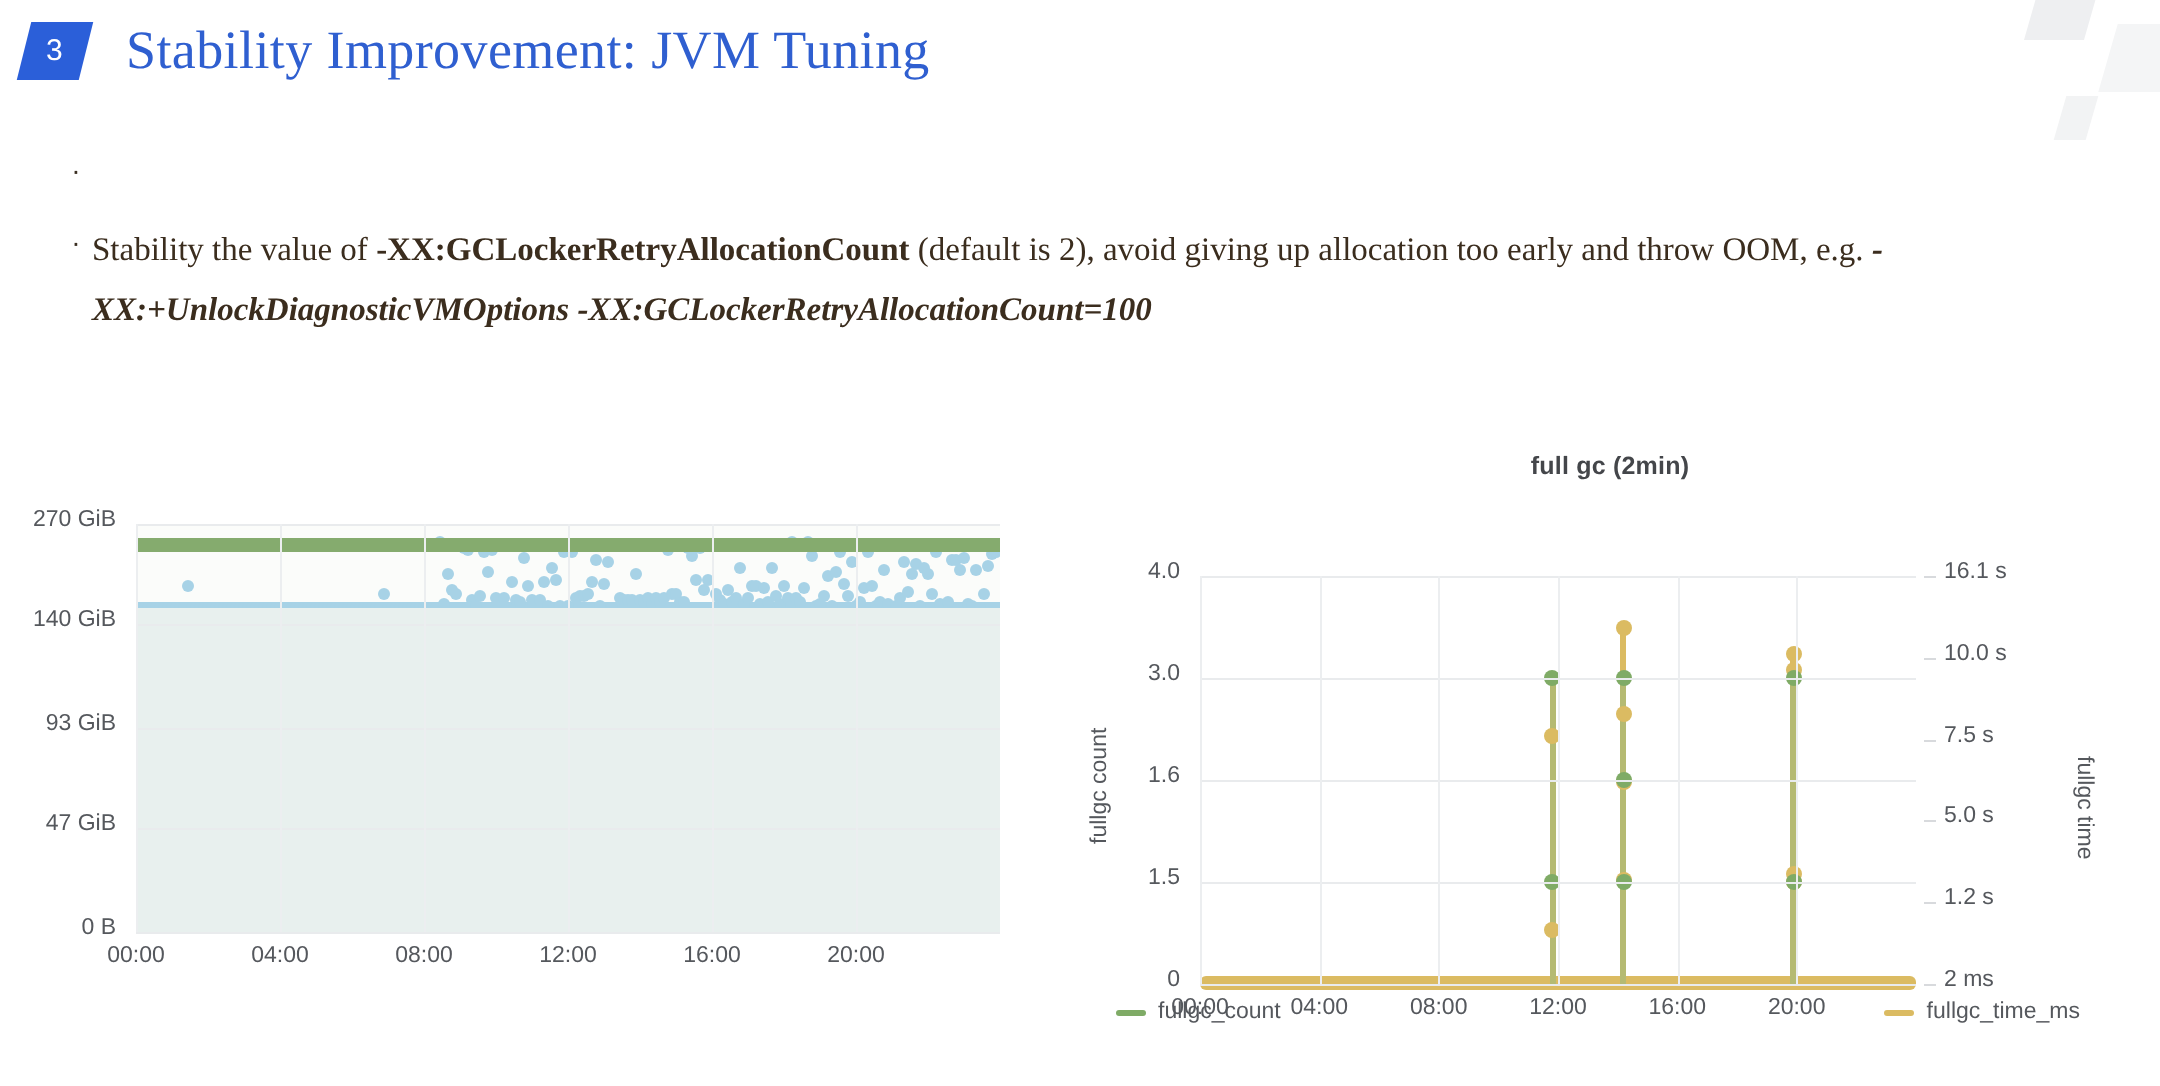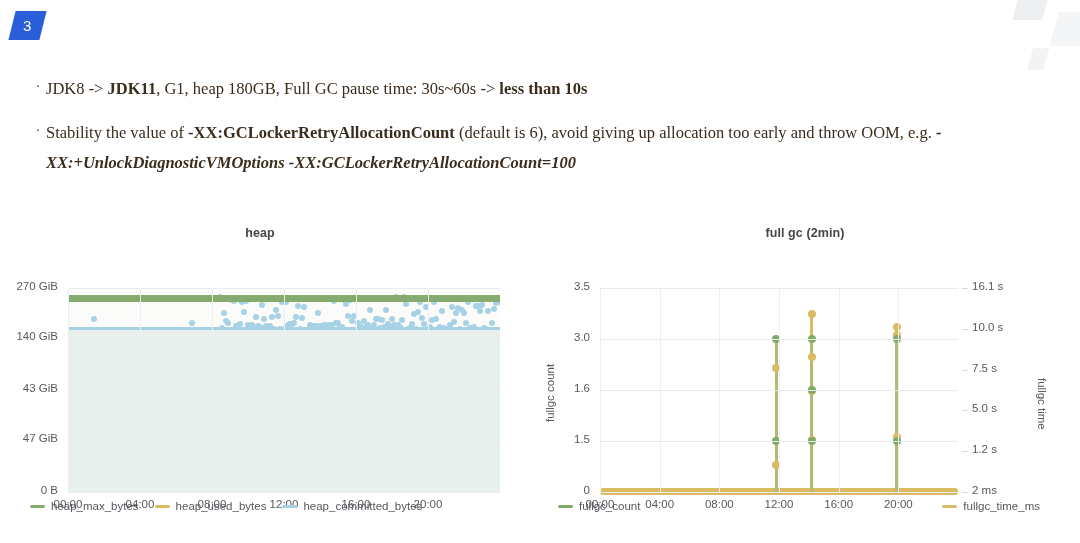--- a/index.html
+++ b/index.html
@@ -144,37 +144,36 @@
 <div class="corner-deco">
   <i class="deco-a"></i>
   <i class="deco-b"></i>
   <i class="deco-c"></i>
 </div>
 
 <div class="slide-header">
   <div class="num-badge">
     <span>3</span>
   </div>
+  <div class="slide-title">Stability Improvement: JVM Tuning</div>
 </div>
 
 <div class="bullets" id="bullets">
     <div class="bullet">
       <div class="dot">·</div>
-      <div class="btext"><span>JDK8 -&gt; </span><b>JDK11</b><span>, G1, heap 180GB, Full GC pause time: 30s~60s -&gt; </span><b>less than 10s</b></div>
     </div>
     <div class="bullet">
       <div class="dot">·</div>
-      <div class="btext"><span>Stability the value of </span><b>-XX:GCLockerRetryAllocationCount</b><span> (default is 6), avoid giving up allocation too early and throw OOM, e.g.  </span><i>-XX:+UnlockDiagnosticVMOptions -XX:GCLockerRetryAllocationCount=100</i></div>
+      <div class="btext"><span>Stability the value of </span><b>-XX:GCLockerRetryAllocationCount</b><span> (default is 2), avoid giving up allocation too early and throw OOM, e.g.  </span><i>-XX:+UnlockDiagnosticVMOptions -XX:GCLockerRetryAllocationCount=100</i></div>
     </div>
   </div>
 
 <div class="charts">
 
   <div class="chart-panel" id="panel-heap">
-    <div class="chart-title">heap</div>
     <div class="plot-wrap">
       <div id="heap-plot">
         <div class="dotlayer" id="heap-dots">
             <div class="heap-committed-base" style="top: 38.6774px;"></div>
             <div class="pt comm" style="left: -3px; top: 38.6774px; width: 6px; height: 6px; background: rgb(167, 210, 230);"></div>
             <div class="pt comm" style="left: -1px; top: 38.6774px; width: 6px; height: 6px; background: rgb(167, 210, 230);"></div>
             <div class="pt comm" style="left: 1px; top: 38.6774px; width: 6px; height: 6px; background: rgb(167, 210, 230);"></div>
             <div class="pt comm" style="left: 3px; top: 38.6774px; width: 6px; height: 6px; background: rgb(167, 210, 230);"></div>
             <div class="pt comm" style="left: 5px; top: 38.6774px; width: 6px; height: 6px; background: rgb(167, 210, 230);"></div>
             <div class="pt comm" style="left: 7px; top: 38.6774px; width: 6px; height: 6px; background: rgb(167, 210, 230);"></div>
@@ -1875,53 +1874,39 @@
           </div>
       <div class="band-lower" style="top: 41.6774px; bottom: 0px; background: rgb(232, 240, 238);"></div>
           <div class="heap-max-line" style="top: 6.58065px;"></div>
         </div>
       <div id="heap-axes">
           <div class="gridline" style="left: 68px; top: 44px; width: 432px;"></div>
           <div class="ytick" style="left: 0px; top: 36px; width: 58px;">270 GiB</div>
           <div class="gridline" style="left: 68px; top: 94.4516px; width: 432px;"></div>
           <div class="ytick" style="left: 0px; top: 86.4516px; width: 58px;">140 GiB</div>
           <div class="gridline" style="left: 68px; top: 146px; width: 432px;"></div>
-          <div class="ytick" style="left: 0px; top: 138px; width: 58px;">43 GiB</div>
+          <div class="ytick" style="left: 0px; top: 138px; width: 58px;">93 GiB</div>
           <div class="gridline" style="left: 68px; top: 196.452px; width: 432px;"></div>
           <div class="ytick" style="left: 0px; top: 188.452px; width: 58px;">47 GiB</div>
           <div class="gridline" style="left: 68px; top: 248px; width: 432px;"></div>
           <div class="ytick" style="left: 0px; top: 240px; width: 58px;">0 B</div>
           <div class="vgridline" style="left: 68px; top: 44px; height: 204px;"></div>
           <div class="xtick" style="left: 38px; top: 254px; width: 60px;">00:00</div>
           <div class="vgridline" style="left: 140px; top: 44px; height: 204px;"></div>
           <div class="xtick" style="left: 110px; top: 254px; width: 60px;">04:00</div>
           <div class="vgridline" style="left: 212px; top: 44px; height: 204px;"></div>
           <div class="xtick" style="left: 182px; top: 254px; width: 60px;">08:00</div>
           <div class="vgridline" style="left: 284px; top: 44px; height: 204px;"></div>
           <div class="xtick" style="left: 254px; top: 254px; width: 60px;">12:00</div>
           <div class="vgridline" style="left: 356px; top: 44px; height: 204px;"></div>
           <div class="xtick" style="left: 326px; top: 254px; width: 60px;">16:00</div>
           <div class="vgridline" style="left: 428px; top: 44px; height: 204px;"></div>
           <div class="xtick" style="left: 398px; top: 254px; width: 60px;">20:00</div>
         </div>
     </div>
-    <div id="heap-legend" style="position: absolute; left: 30px; top: 282px; display: flex; gap: 16px;">
-        <div class="legend" style="position: static;">
-          <div class="swatch" style="background: rgb(133, 171, 110);"></div>
-          <div class="lbl">heap_max_bytes</div>
-        </div>
-        <div class="legend" style="position: static;">
-          <div class="swatch" style="background: rgb(219, 187, 98);"></div>
-          <div class="lbl">heap_used_bytes</div>
-        </div>
-        <div class="legend" style="position: static;">
-          <div class="swatch" style="background: rgb(167, 210, 230);"></div>
-          <div class="lbl">heap_committed_bytes</div>
-        </div>
-      </div>
   </div>
 
   <div class="chart-panel" id="panel-fullgc">
     <div class="chart-title">full gc   (2min)</div>
     <div class="plot-wrap">
       <div id="gc-plot" style="left: 70px; width: 358px;">
           <div class="gc-baseline"></div>
           <div class="gc-stem" style="left: 174.517px; top: 51px; height: 153px;"></div>
           <div class="gc-stem-green" style="left: 174.517px; top: 51px; height: 153px; background: rgb(150, 185, 127); opacity: 0.55;"></div>
           <div class="gc-pt time" style="left: 176.017px; bottom: 124.032px;"></div>
@@ -1941,21 +1926,21 @@
           <div class="gc-stem-green" style="left: 295.342px; top: 51px; height: 153px; background: rgb(150, 185, 127); opacity: 0.55;"></div>
           <div class="gc-pt time" style="left: 296.842px; bottom: 164.832px;"></div>
           <div class="gc-pt time" style="left: 296.842px; bottom: 156.672px;"></div>
           <div class="gc-pt time" style="left: 296.842px; bottom: 55.488px;"></div>
           <div class="gc-pt time" style="left: 296.842px; bottom: 50.592px;"></div>
           <div class="gc-pt count" style="left: 296.842px; bottom: 153px;"></div>
           <div class="gc-pt count" style="left: 296.842px; bottom: 51px;"></div>
         </div>
       <div id="gc-axes">
           <div class="gridline" style="left: 70px; top: 44px; width: 358px;"></div>
-          <div class="ytick" style="left: 0px; top: 36px; width: 60px;">3.5</div>
+          <div class="ytick" style="left: 0px; top: 36px; width: 60px;">4.0</div>
           <div class="gridline" style="left: 70px; top: 95px; width: 358px;"></div>
           <div class="ytick" style="left: 0px; top: 87px; width: 60px;">3.0</div>
           <div class="gridline" style="left: 70px; top: 146px; width: 358px;"></div>
           <div class="ytick" style="left: 0px; top: 138px; width: 60px;">1.6</div>
           <div class="gridline" style="left: 70px; top: 197px; width: 358px;"></div>
           <div class="ytick" style="left: 0px; top: 189px; width: 60px;">1.5</div>
           <div class="gridline" style="left: 70px; top: 248px; width: 358px;"></div>
           <div class="ytick" style="left: 0px; top: 240px; width: 60px;">0</div>
           <div class="tickmark" style="left: 432px; top: 44px;"></div>
           <div class="ytick ytick-r" style="left: 442px; top: 36px; width: 56px;">16.1 s</div>

